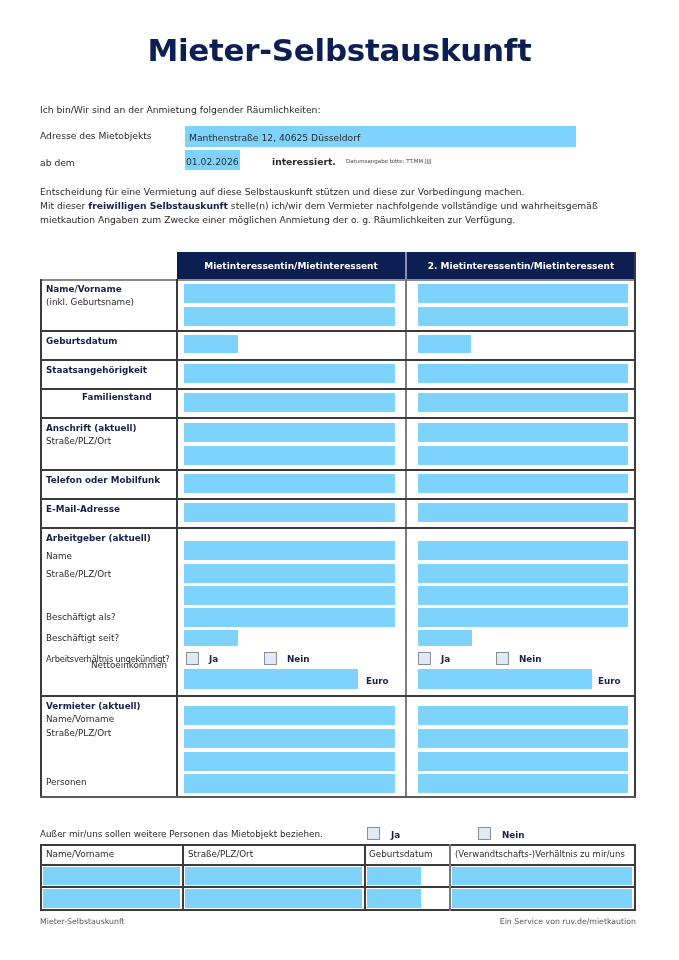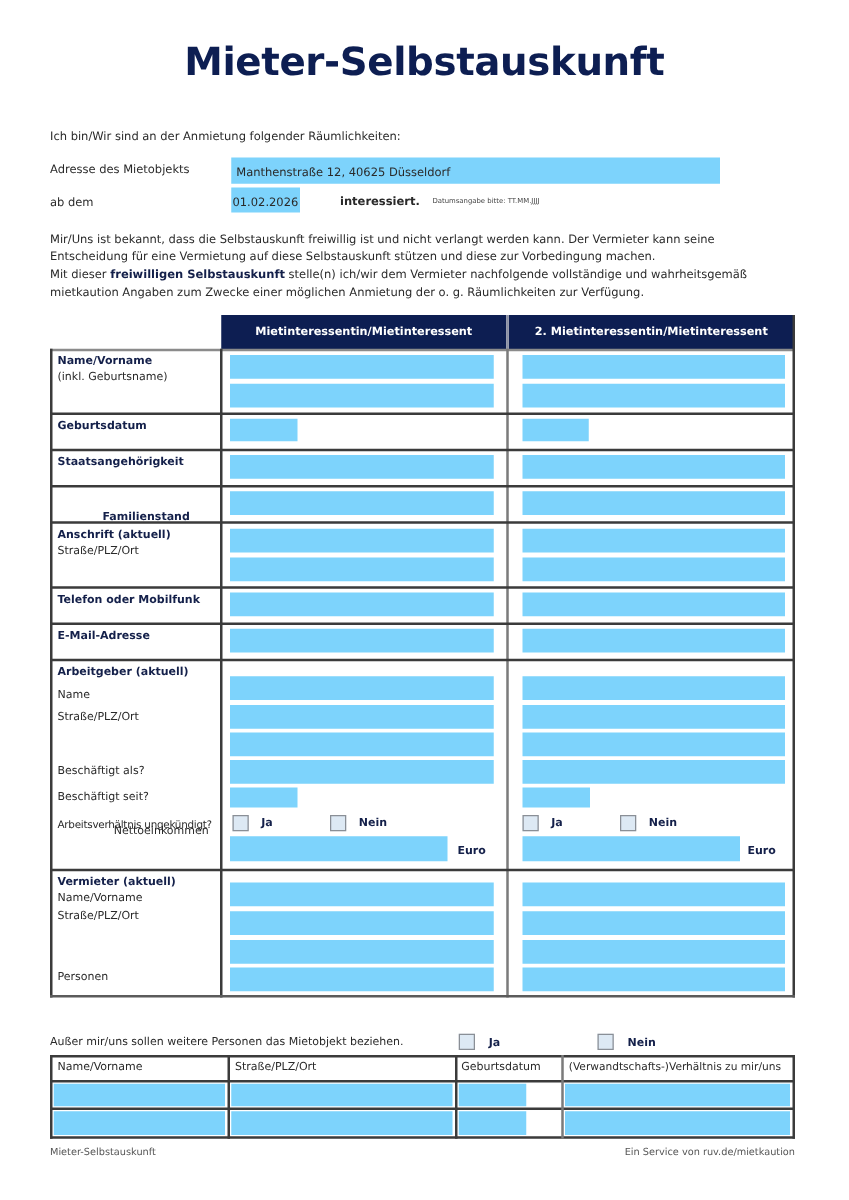--- a/index.html
+++ b/index.html
@@ -35,21 +35,20 @@
 </div>
 
 <div class="abs t9" style="left:40px;top:157px;">ab dem</div>
 <div class="field" style="left:185px;top:150px;width:55px;height:20px;">
   <span class="fieldtxt" style="line-height:17px;padding-left:1px;">01.02.2026</span>
 </div>
 <div class="abs t9 b" style="left:272px;top:156px;font-weight:bold;color:#2a2a2a;">interessiert.</div>
 <div class="abs" style="left:346px;top:158px;font-size:5.5px;color:#444;white-space:nowrap;">Datumsangabe bitte: TT.MM.JJJJ</div>
 
 <div class="abs intro">
-  <div>Mir/Uns ist bekannt, dass die Selbstauskunft freiwillig ist und nicht verlangt werden kann. Der Vermieter kann seine</div>
   <div>Entscheidung für eine Vermietung auf diese Selbstauskunft stützen und diese zur Vorbedingung machen.</div>
   <div><span>Mit dieser </span><b style="color:#14204a">freiwilligen Selbstauskunft</b><span> stelle(n) ich/wir dem Vermieter nachfolgende vollständige und wahrheitsgemäß</span></div>
   <div>mietkaution Angaben zum Zwecke einer möglichen Anmietung der o. g. Räumlichkeiten zur Verfügung.</div>
 </div>
 
 <div class="hdr" style="left:177px;top:252px;width:228px;">Mietinteressentin/Mietinteressent</div>
 <div class="hdr" style="left:407px;top:252px;width:228px;">2. Mietinteressentin/Mietinteressent</div>
 <div class="abs" style="left:405px;top:252px;width:2px;height:28px;background:#8a90a4;"></div>
 
 <div class="hline" style="left:40px;top:279px;width:596px;background:#8b8b8b;"></div>
@@ -75,21 +74,21 @@
 <div class="field" style="left:418px;top:307px;width:210px;height:19px;"></div>
 
 <div class="lblb" style="left:46px;top:336px;">Geburtsdatum</div>
 <div class="field" style="left:184px;top:335px;width:54px;height:18px;"></div>
 <div class="field" style="left:418px;top:335px;width:53px;height:18px;"></div>
 
 <div class="lblb" style="left:46px;top:365px;">Staatsangehörigkeit</div>
 <div class="field" style="left:184px;top:364px;width:211px;height:19px;"></div>
 <div class="field" style="left:418px;top:364px;width:210px;height:19px;"></div>
 
-<div class="lblb" style="left:46px;top:409px;padding-left:36px;">Familienstand</div>
+<div class="lblb" style="left:46px;top:392px;padding-left:36px;">Familienstand</div>
 <div class="field" style="left:184px;top:393px;width:211px;height:19px;"></div>
 <div class="field" style="left:418px;top:393px;width:210px;height:19px;"></div>
 
 <div class="lblb" style="left:46px;top:423px;">Anschrift (aktuell)</div>
 <div class="lbl" style="left:46px;top:436px;">Straße/PLZ/Ort</div>
 <div class="field" style="left:184px;top:423px;width:211px;height:19px;"></div>
 <div class="field" style="left:184px;top:446px;width:211px;height:19px;"></div>
 <div class="field" style="left:418px;top:423px;width:210px;height:19px;"></div>
 <div class="field" style="left:418px;top:446px;width:210px;height:19px;"></div>
 

